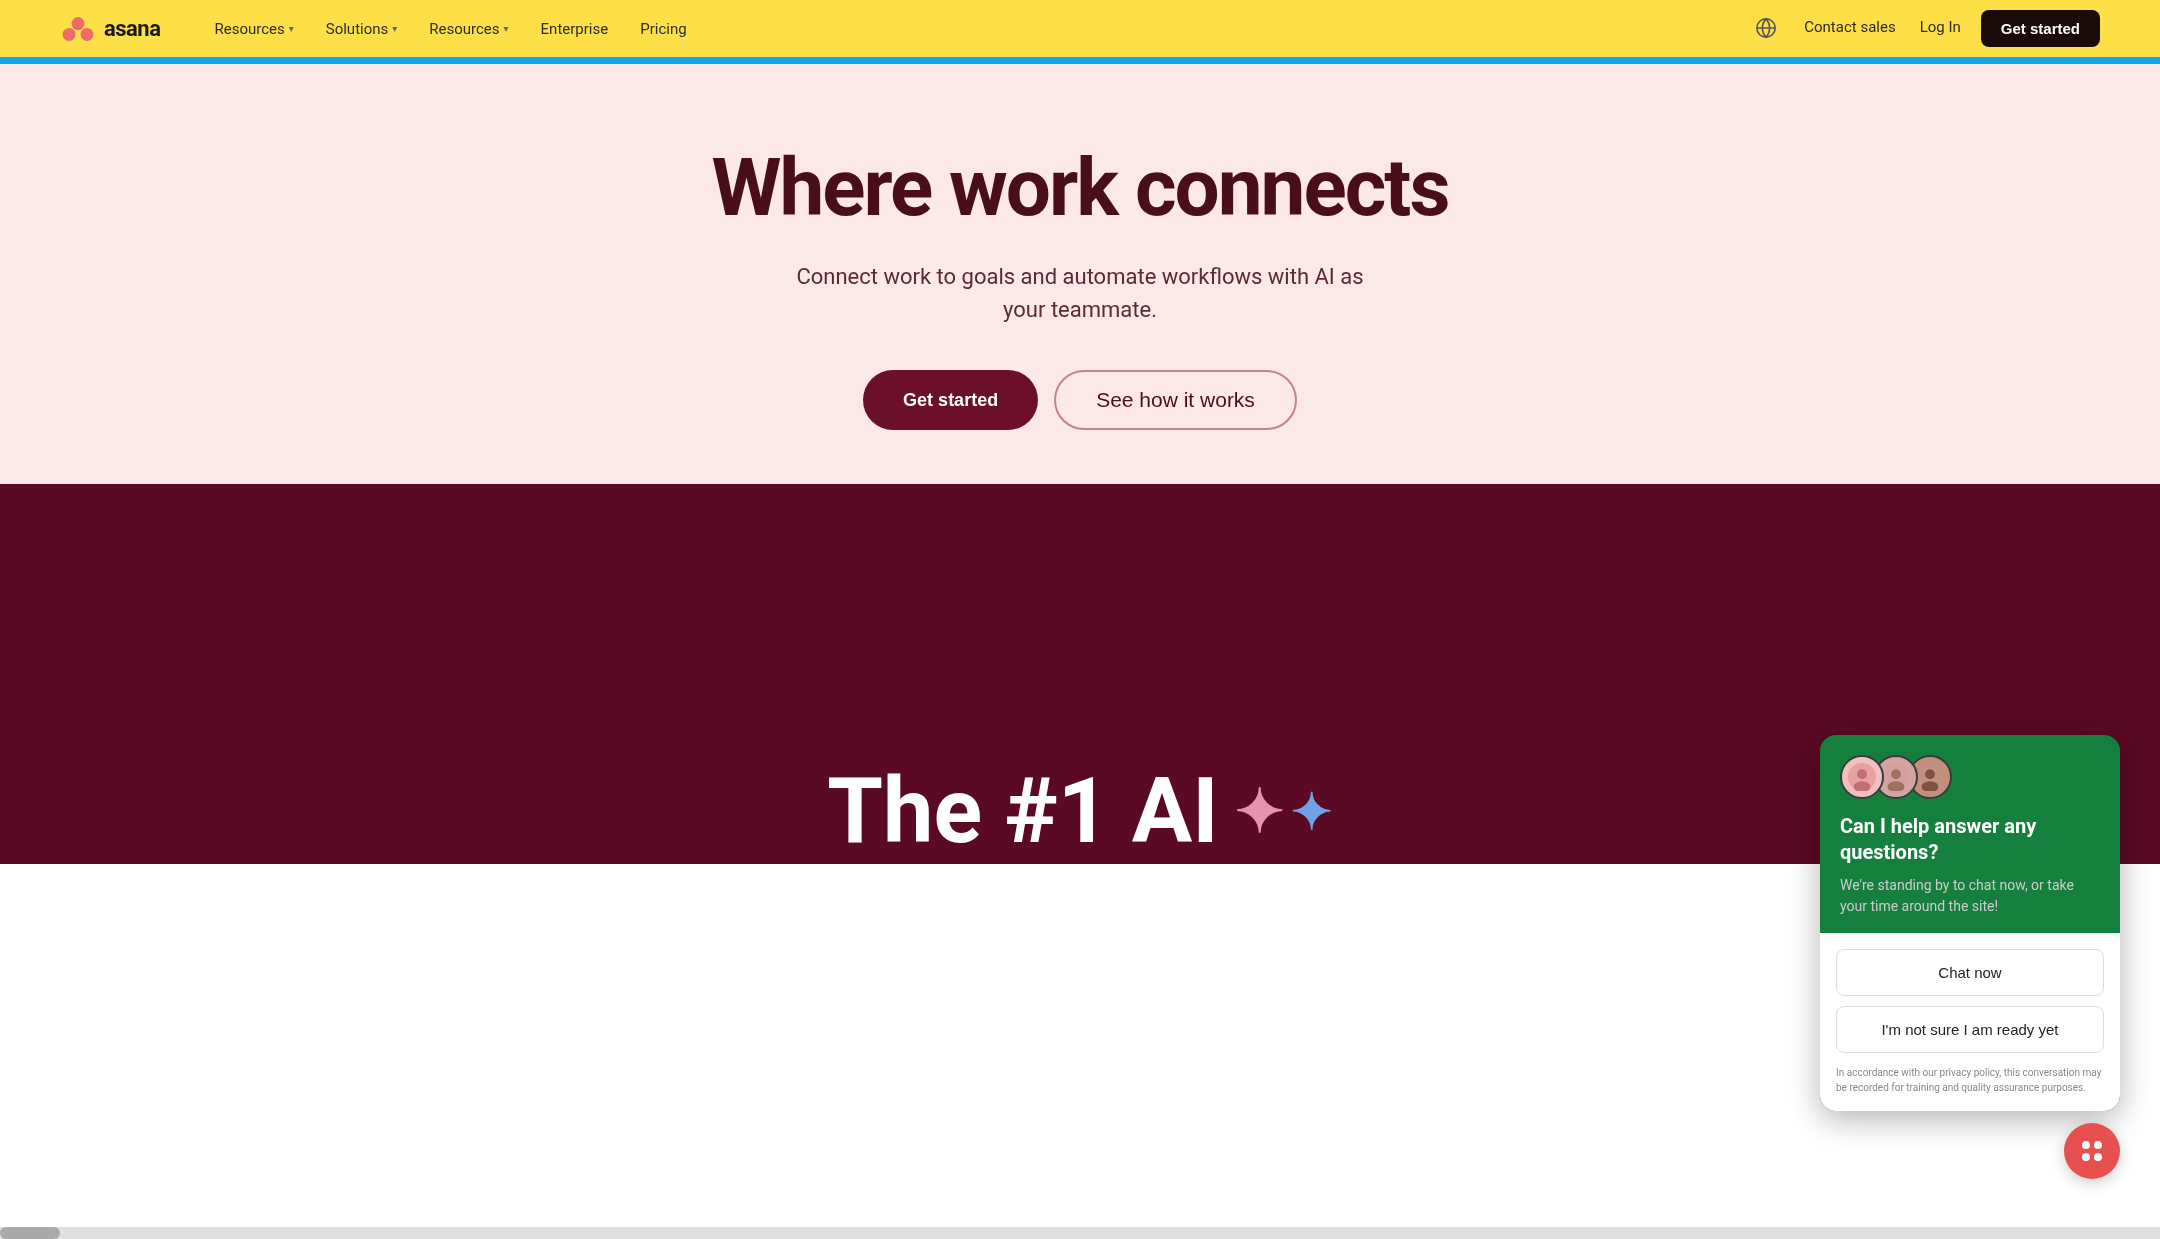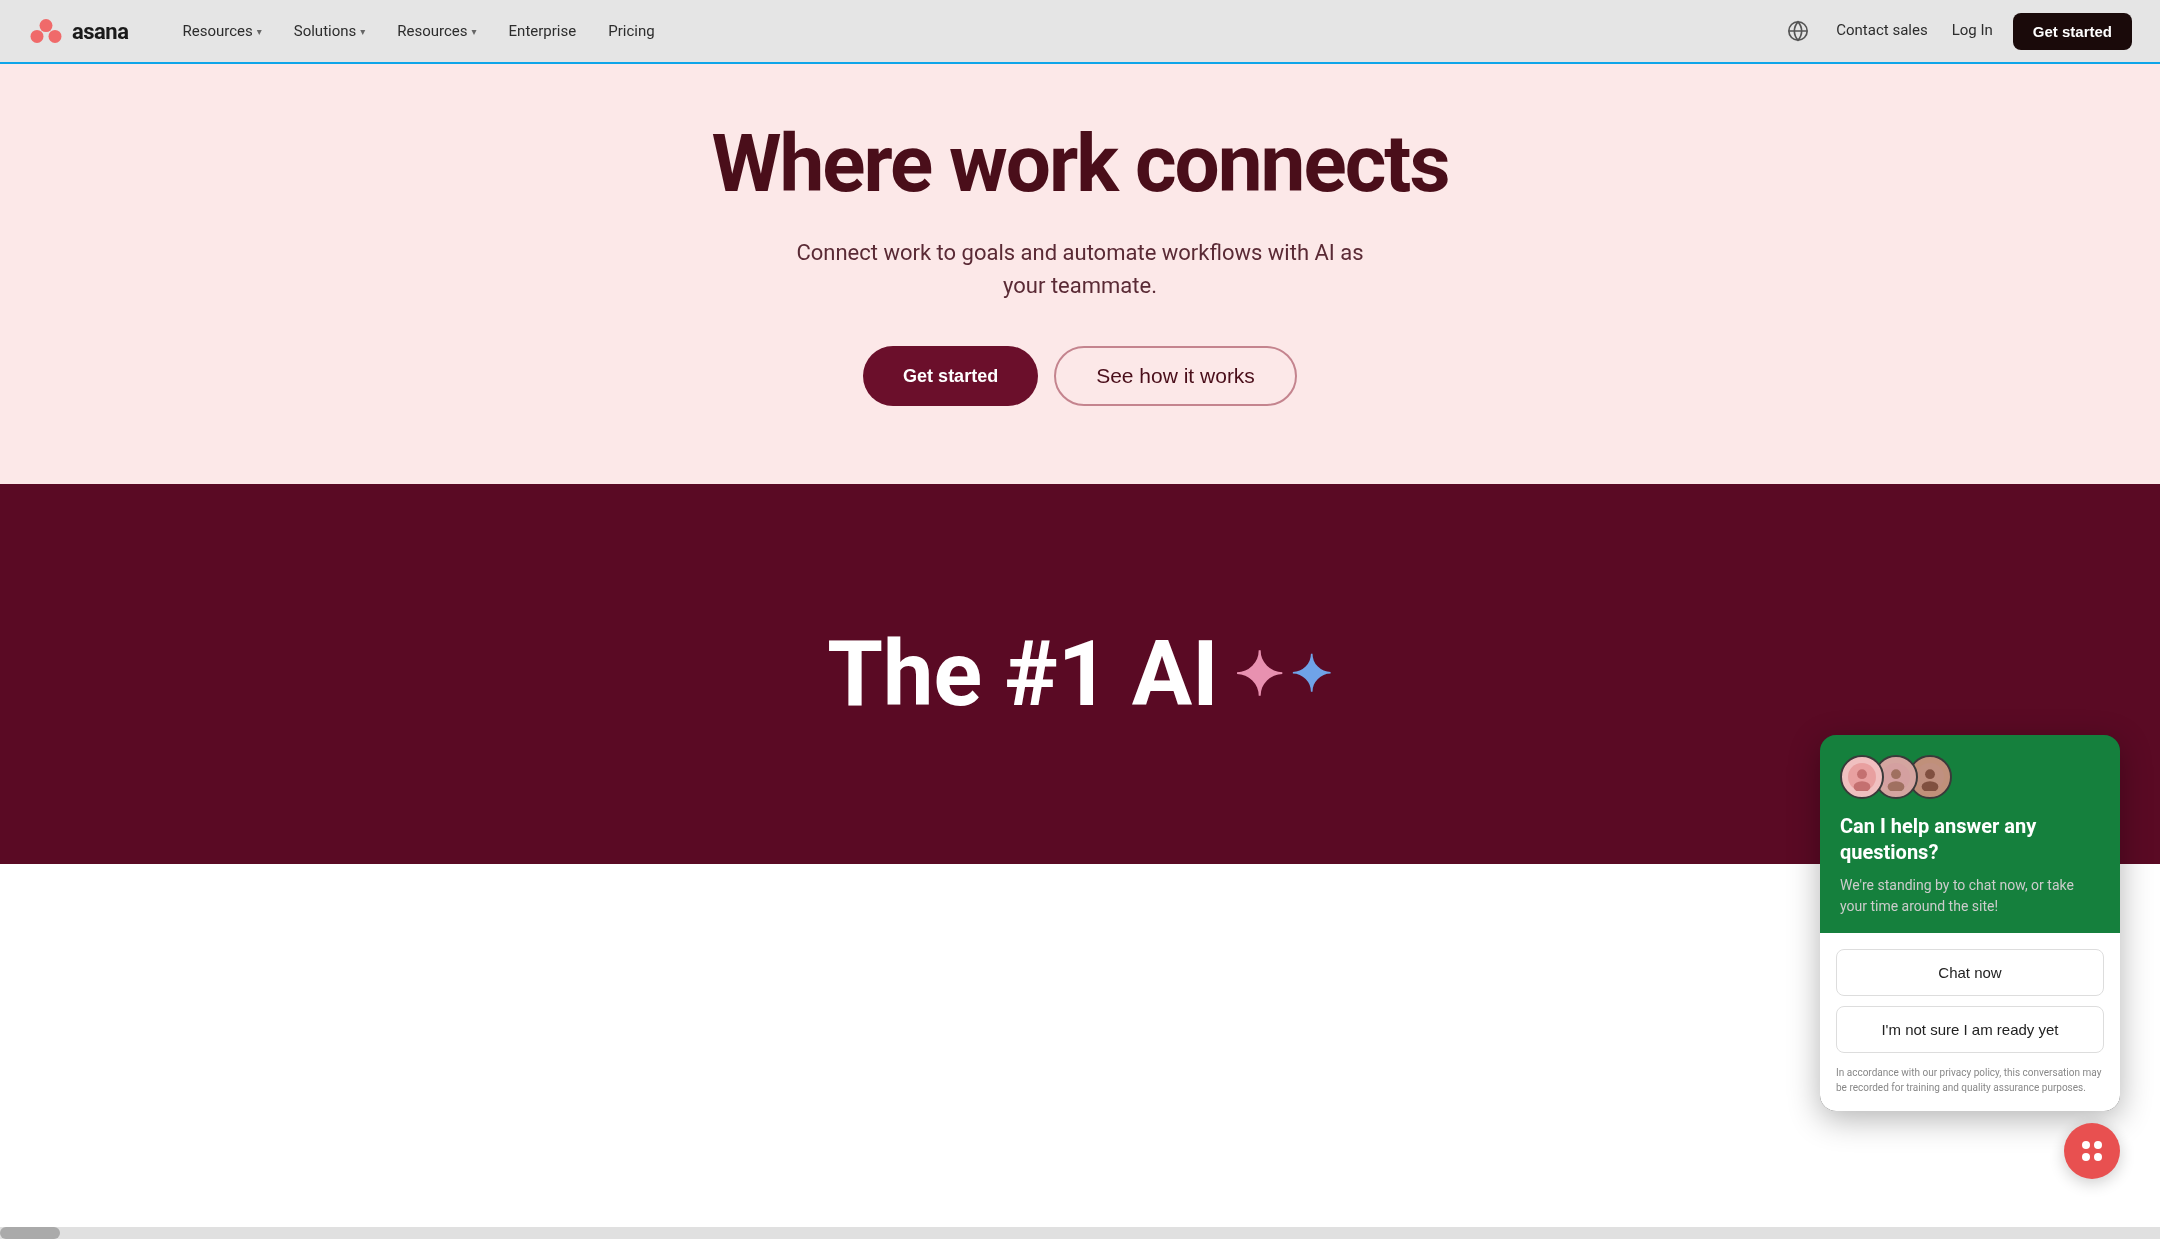--- a/index.html
+++ b/index.html
@@ -7,24 +7,24 @@
     body {
       font-family: -apple-system, BlinkMacSystemFont, 'Segoe UI', Roboto, sans-serif;
       background: #fff;
       overflow-x: hidden;
     }
 
     
     nav {
       display: flex;
       align-items: center;
-      padding: 0 28px;
+      padding: 0 60px;
       height: 64px;
-      background: #e5e5e5;
-      border-bottom: 2px solid #0ea5e9;
+      background: #fde047;
+      border-bottom: 7px solid #0ea5e9;
       position: relative;
       z-index: 10;
     }
 
     .nav-logo {
       display: flex;
       align-items: center;
       gap: 8px;
       margin-right: 40px;
       text-decoration: none;
@@ -106,21 +106,21 @@
       padding: 10px 20px;
       border-radius: 8px;
       font-size: 15px;
       font-weight: 600;
       cursor: pointer;
     }
 
     
     .hero {
       background: #fce8e8;
-      padding: 56px 40px 0;
+      padding: 80px 40px 0;
       text-align: center;
       min-height: 420px;
       position: relative;
     }
 
     .hero-title {
       font-size: 80px;
       font-weight: 700;
       color: #4a0e1a;
       line-height: 1.1;
@@ -165,21 +165,21 @@
       font-size: 21px;
       font-weight: 500;
       cursor: pointer;
     }
 
     
     .dark-section {
       background: #5a0a24;
       min-height: 380px;
       display: flex;
-      align-items: center;
+      align-items: flex-end;
       justify-content: center;
       position: relative;
       overflow: hidden;
     }
 
     .dark-title {
       font-size: 90px;
       font-weight: 700;
       color: #fff;
       display: flex;

